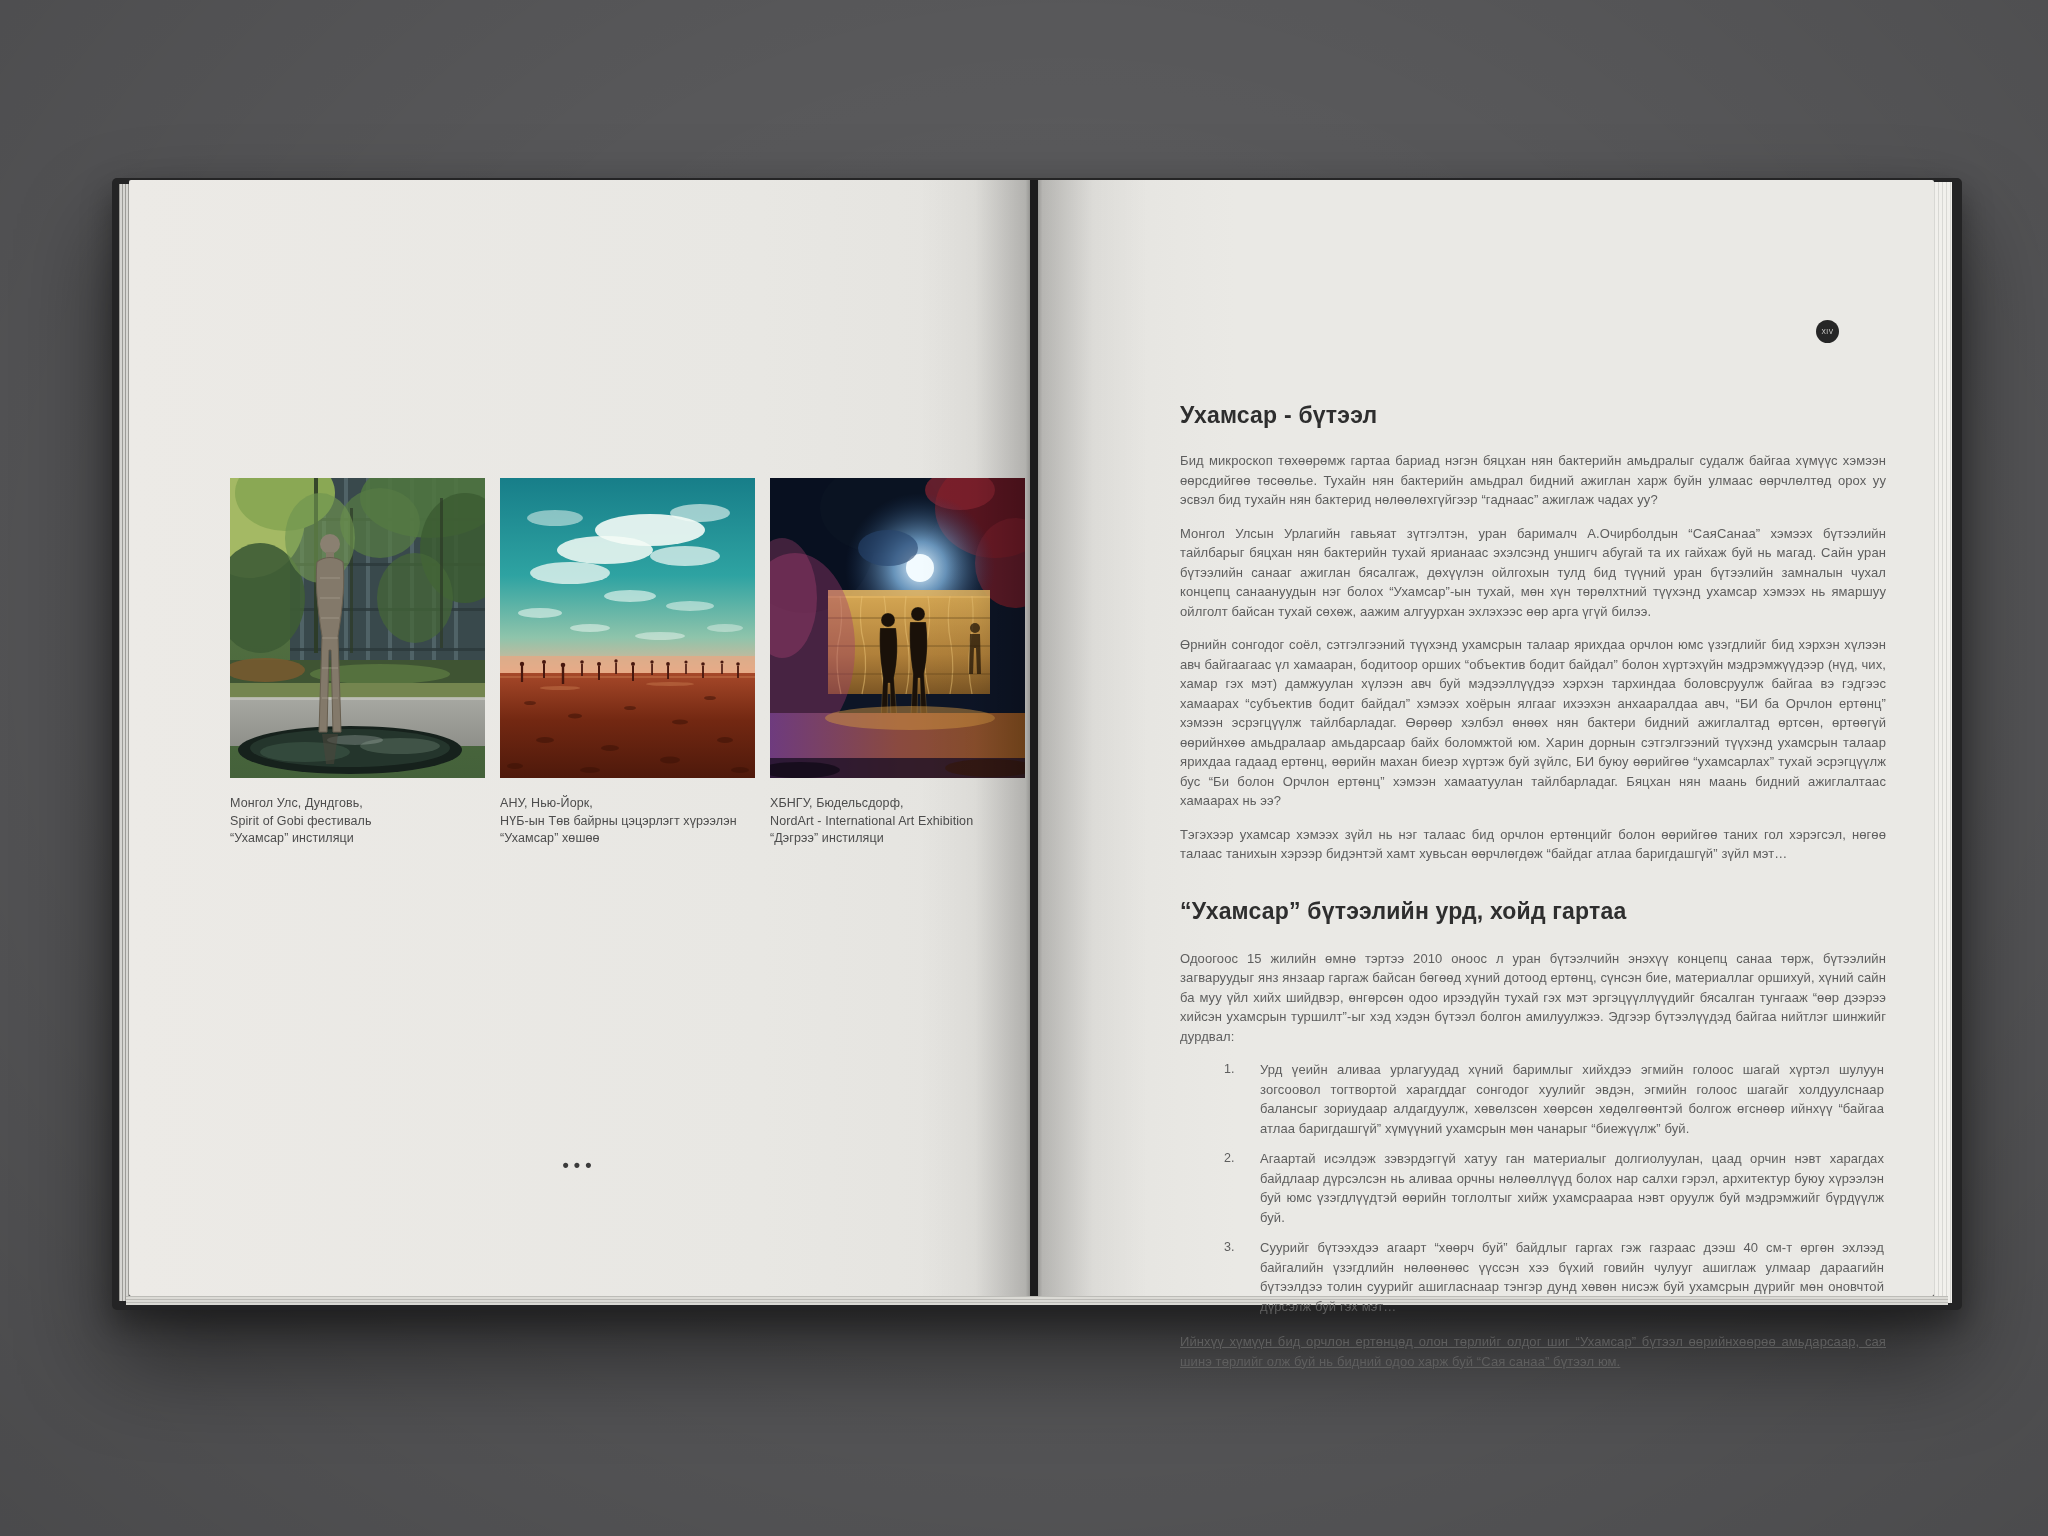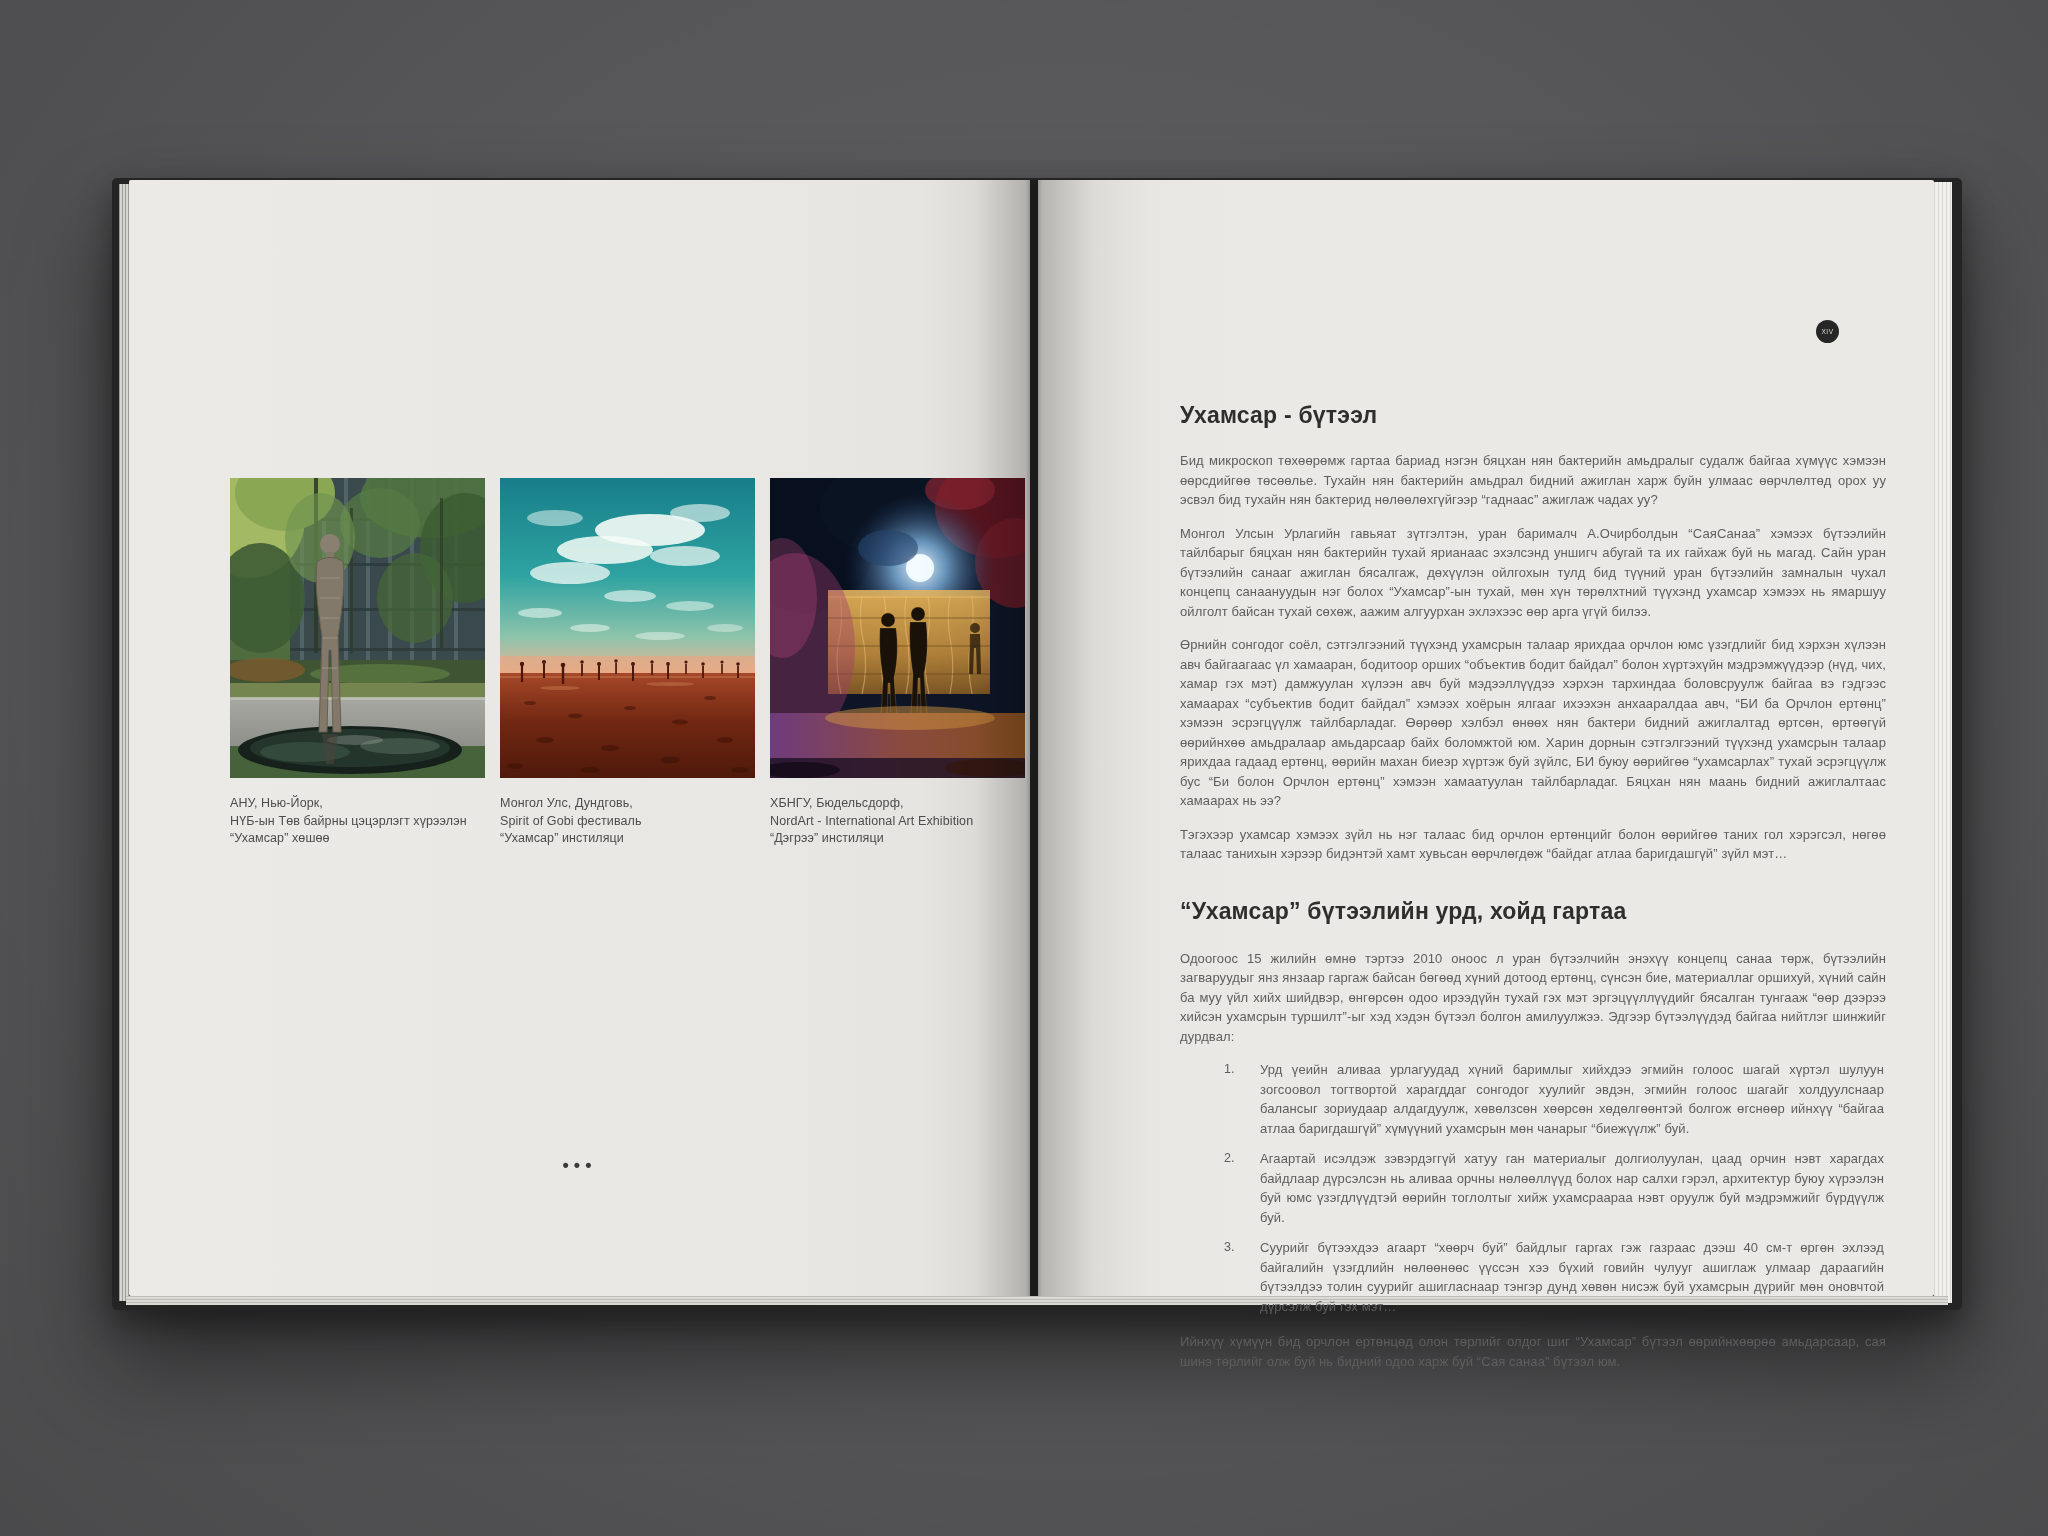--- a/index.html
+++ b/index.html
@@ -74,21 +74,21 @@
   .body-p{
     margin:0 0 14px 0;font-size:13px;line-height:1.5;color:#5e5e5e;
     text-align:justify;letter-spacing:0.1px;
   }
   .num-list{margin:2px 0 0 0;}
   .list-item{position:relative;padding-left:78px;margin-bottom:11px;}
   .list-item .body-p{margin:2px;}
   .list-num{
     position:absolute;left:44px;top:0;font-size:12.5px;line-height:1.5;color:#5e5e5e;
   }
-  .closing-p{margin-top:16px;margin-bottom:0;}
+  .closing-p{margin-top:16px;margin-bottom:0;text-decoration:underline;}
 </style>
 </head>
 <body>
 
 <div class="scene">
   <div class="book">
     <div class="stack-left"></div>
     <div class="stack-right"></div>
     <div class="stack-bottom"></div>
     <div class="spine-gap"></div>
@@ -352,28 +352,28 @@
             <ellipse cx="140" cy="240" rx="85" ry="12" fill="#cf9440" opacity="0.5"></ellipse>
             <rect x="0" y="280" width="255" height="20" fill="#1d1026" opacity="0.8"></rect>
             <ellipse cx="30" cy="292" rx="40" ry="8" fill="#120a18" opacity="0.8"></ellipse>
             <ellipse cx="220" cy="290" rx="45" ry="9" fill="#33170c" opacity="0.7"></ellipse>
           </svg>
         </figure>
       </div>
 
       <div class="captions-row">
         <div class="caption">
+          <div>Монгол Улс, Дундговь,</div>
+          <div>Spirit of Gobi фестиваль</div>
+          <div>“Ухамсар” инстиляци</div>
+        </div>
+        <div class="caption">
           <div>АНУ, Нью-Йорк,</div>
           <div>НҮБ-ын Төв байрны цэцэрлэгт хүрээлэн</div>
           <div>“Ухамсар” хөшөө</div>
-        </div>
-        <div class="caption">
-          <div>Монгол Улс, Дундговь,</div>
-          <div>Spirit of Gobi фестиваль</div>
-          <div>“Ухамсар” инстиляци</div>
         </div>
         <div class="caption">
           <div>ХБНГУ, Бюдельсдорф,</div>
           <div>NordArt - International Art Exhibition</div>
           <div>“Дэгрээ” инстиляци</div>
         </div>
       </div>
 
       <div class="dots">•••</div>
     </div>

